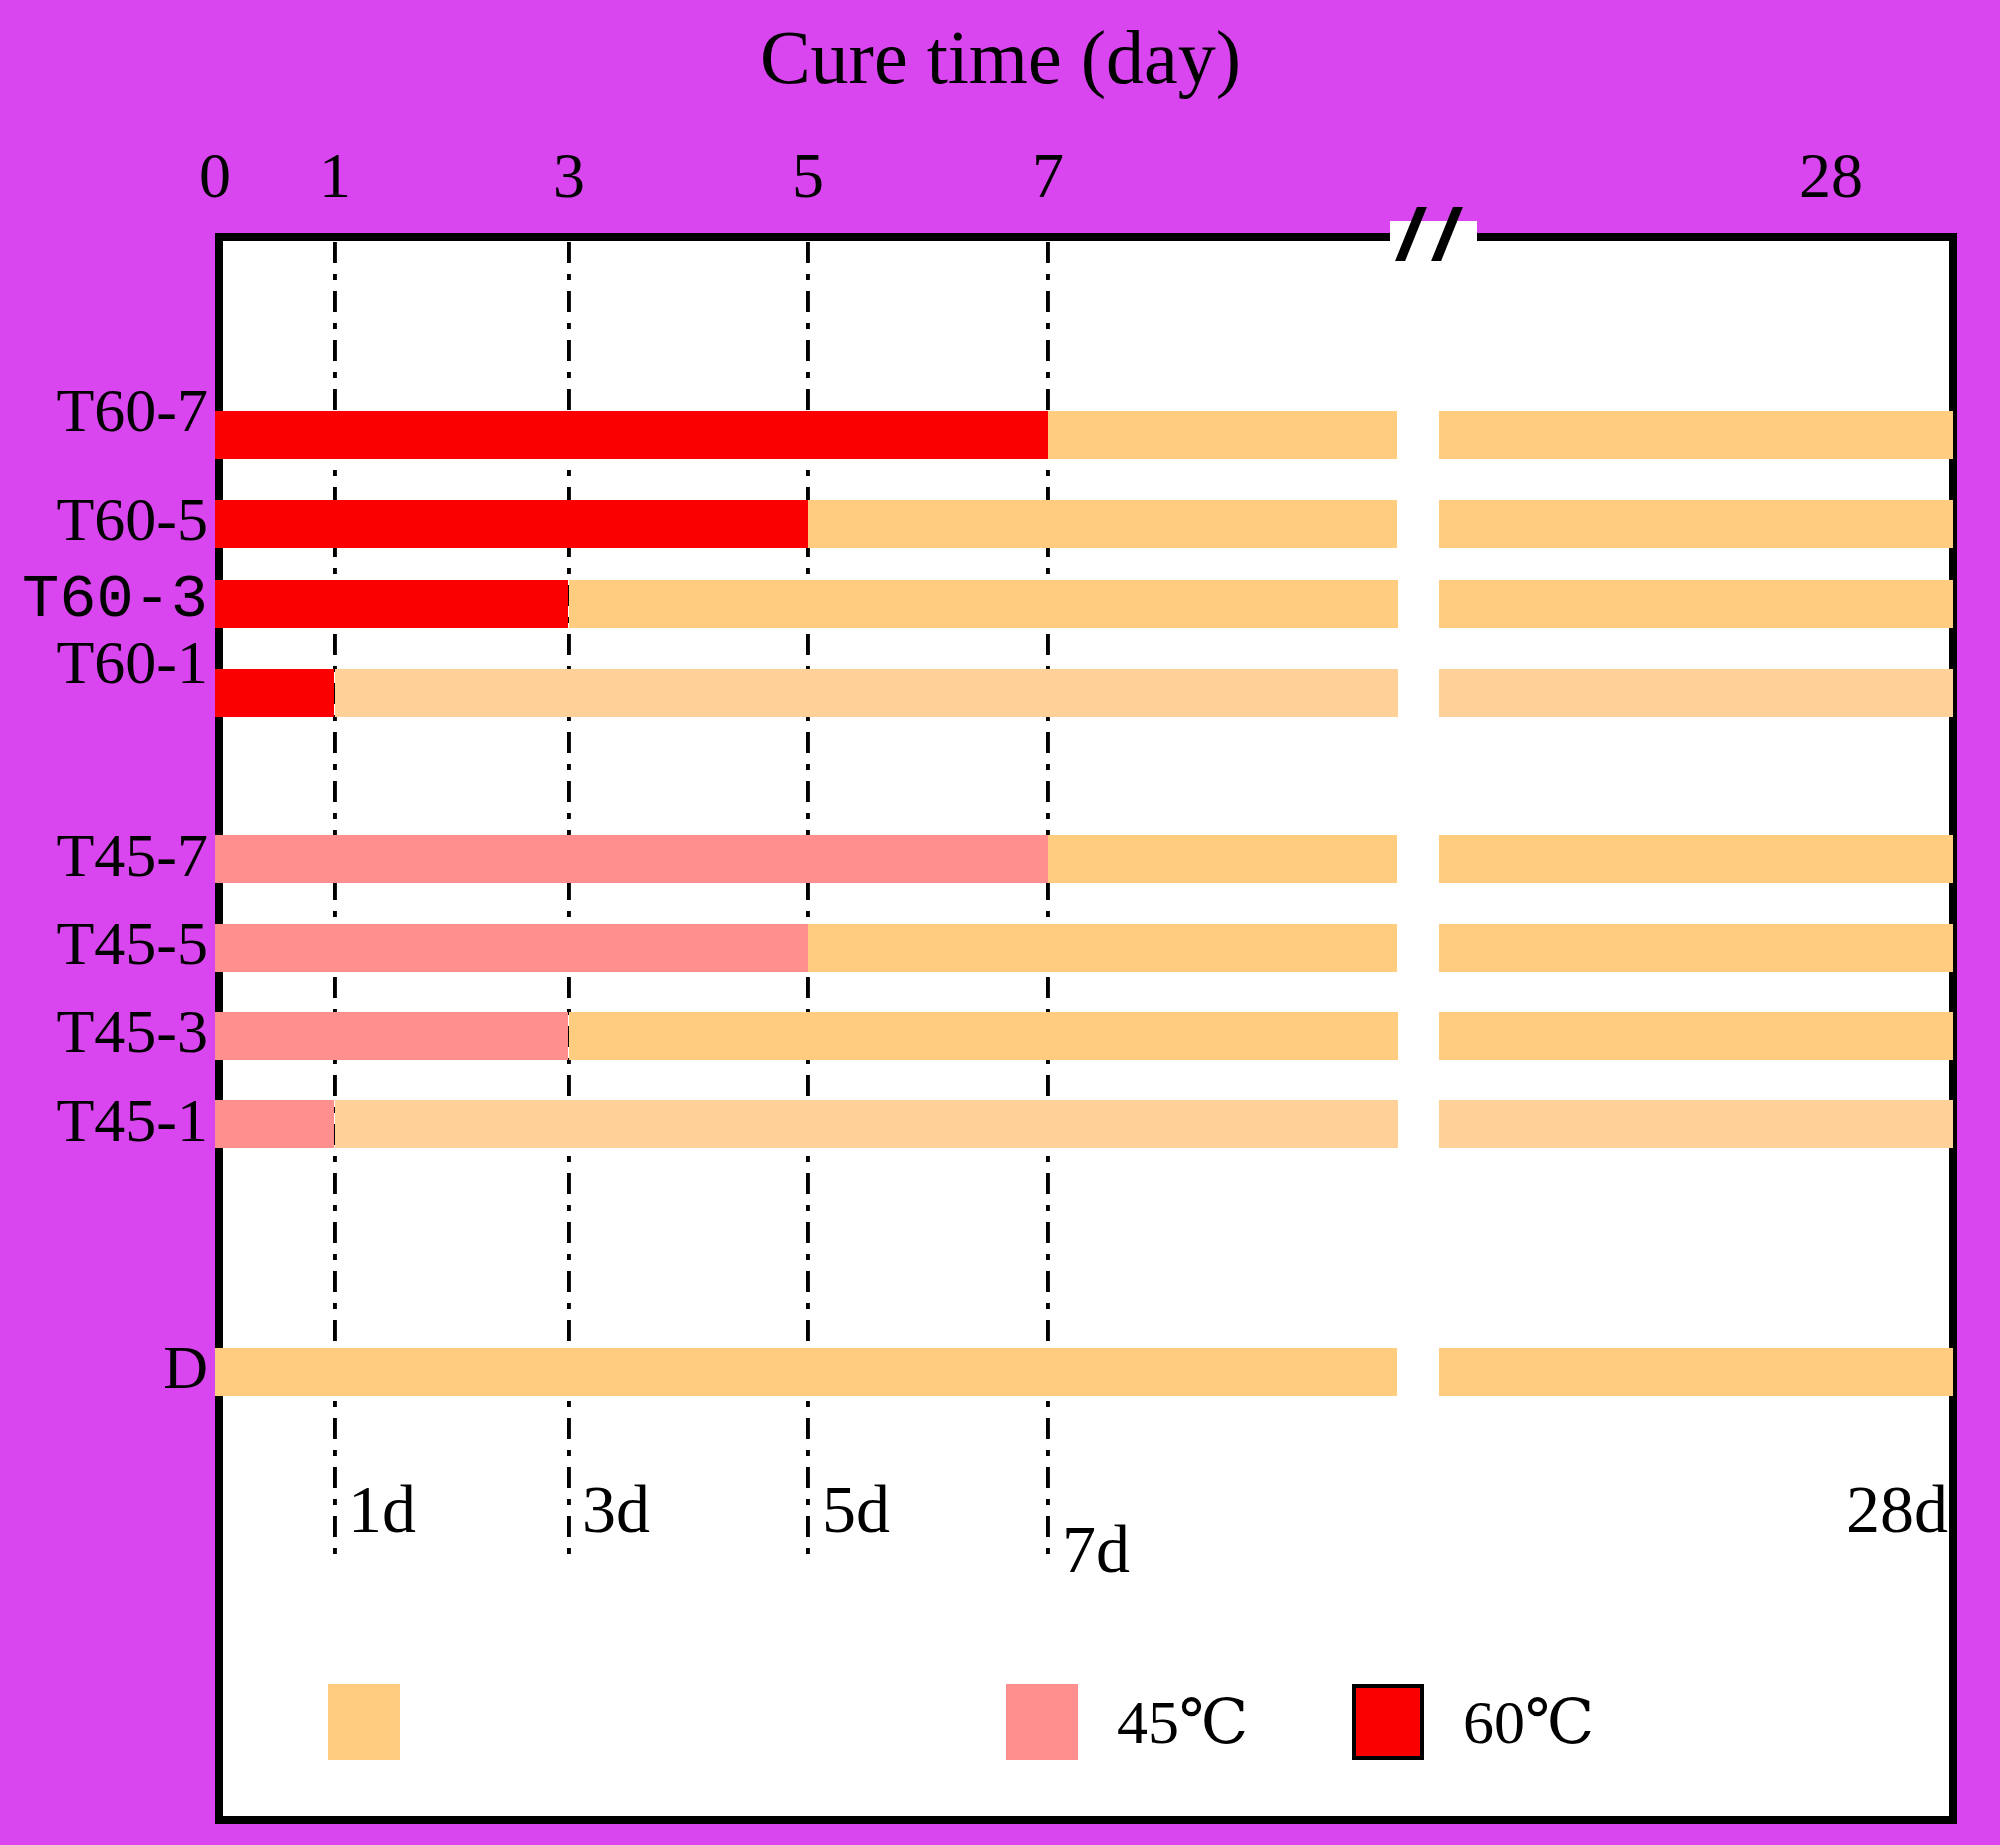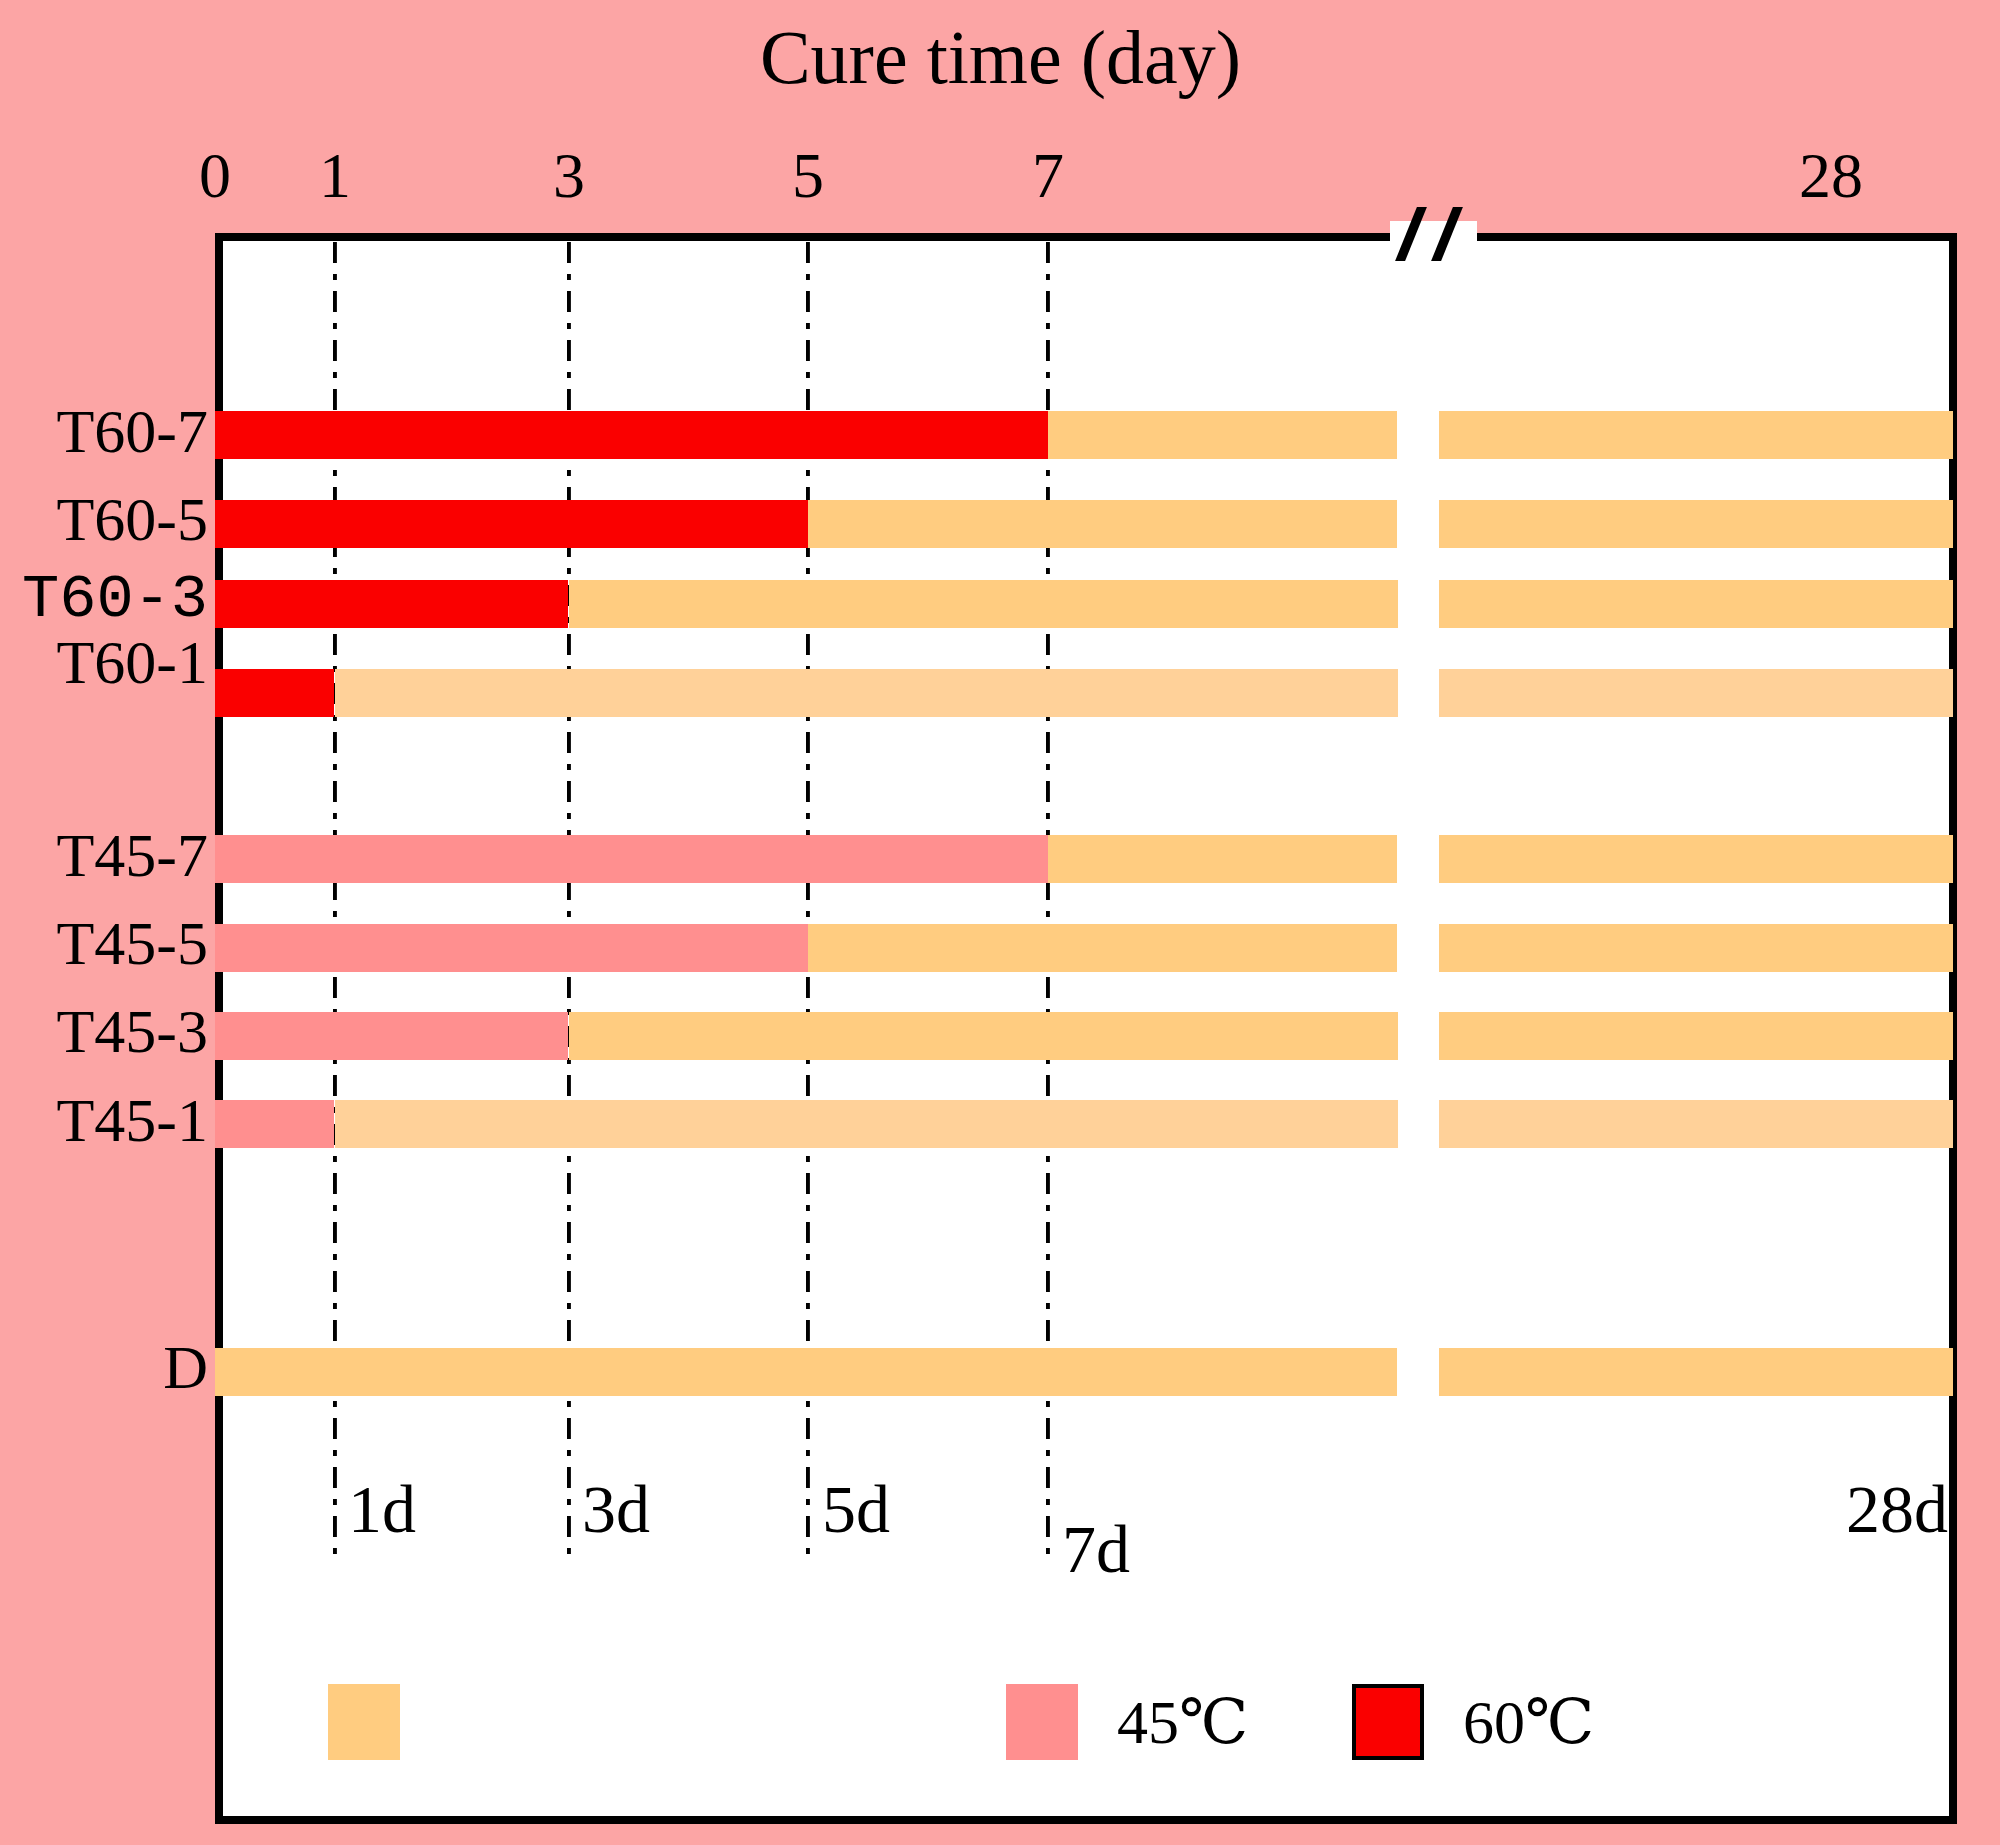--- a/index.html
+++ b/index.html
@@ -1,17 +1,17 @@
 <!DOCTYPE html>
 <html><head>
 <meta charset="utf-8">
 <style>
   html,body{margin:0;padding:0;background:#ffffff;}
   body{font-family:"Liberation Serif","DejaVu Serif",serif;color:#000;}
-  #root{position:relative;width:2001px;height:1846px;overflow:hidden;background:#fca5a5;}
+  #root{position:relative;width:2001px;height:1846px;overflow:hidden;background:#d946ef;}
 
   
   .chart-title{
     position:absolute; left:0; top:19.4px; width:2001px;
     text-align:center; font-size:76px; line-height:1; letter-spacing:0px;
     font-family:"Liberation Serif","DejaVu Serif",serif;
   }
 
   
   .toplabel{
@@ -109,21 +109,21 @@
   </div>
 
   <div id="gridlines">
       <div class="gridline" style="left: 333px;"></div>
       <div class="gridline" style="left: 567px;"></div>
       <div class="gridline" style="left: 806px;"></div>
       <div class="gridline" style="left: 1046px;"></div>
     </div>
 
   <div id="rowlabels">
-      <div class="rowlabel" style="top: 400px;">T60-7</div>
+      <div class="rowlabel" style="top: 379px;">T60-7</div>
       <div class="rowlabel" style="top: 488px;">T60-5</div>
       <div class="rowlabel" style="top: 569px; font-family: Liberation Mono, monospace;">T60-3</div>
       <div class="rowlabel" style="top: 631px; text-align: center;">T60-1</div>
       <div class="rowlabel" style="top: 824px;">T45-7</div>
       <div class="rowlabel" style="top: 912px;">T45-5</div>
       <div class="rowlabel" style="top: 1000px;">T45-3</div>
       <div class="rowlabel" style="top: 1089px;">T45-1</div>
       <div class="rowlabel" style="top: 1336px;">D</div>
     </div>
 

